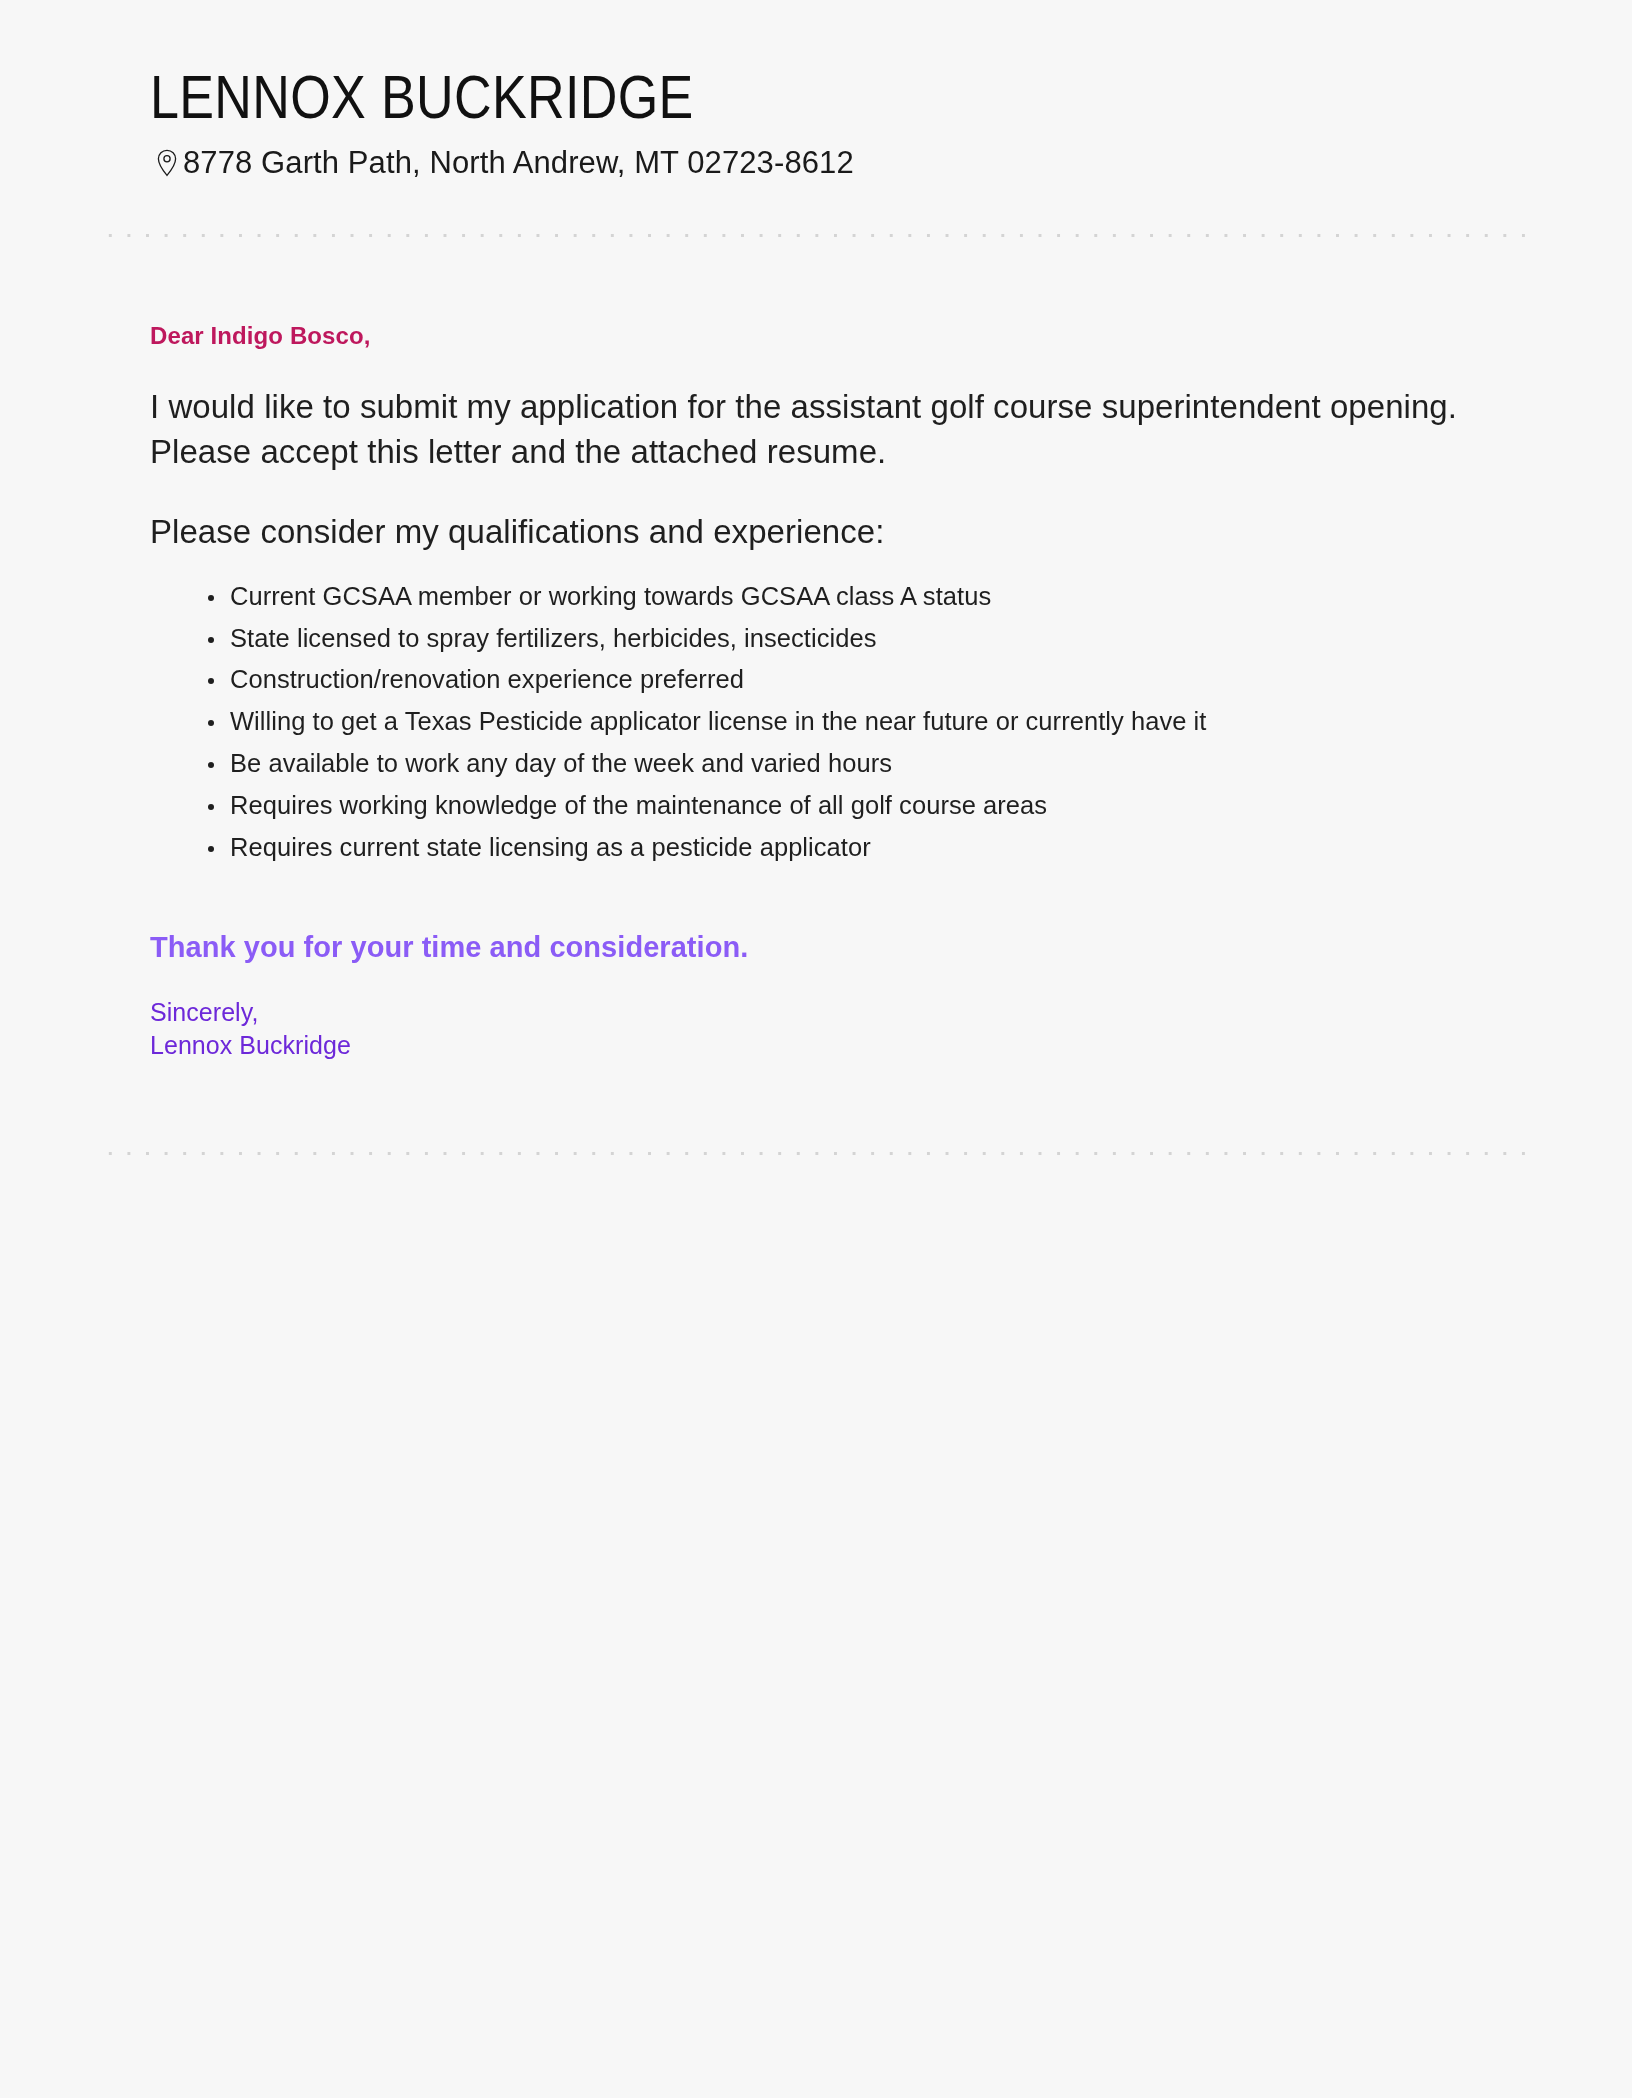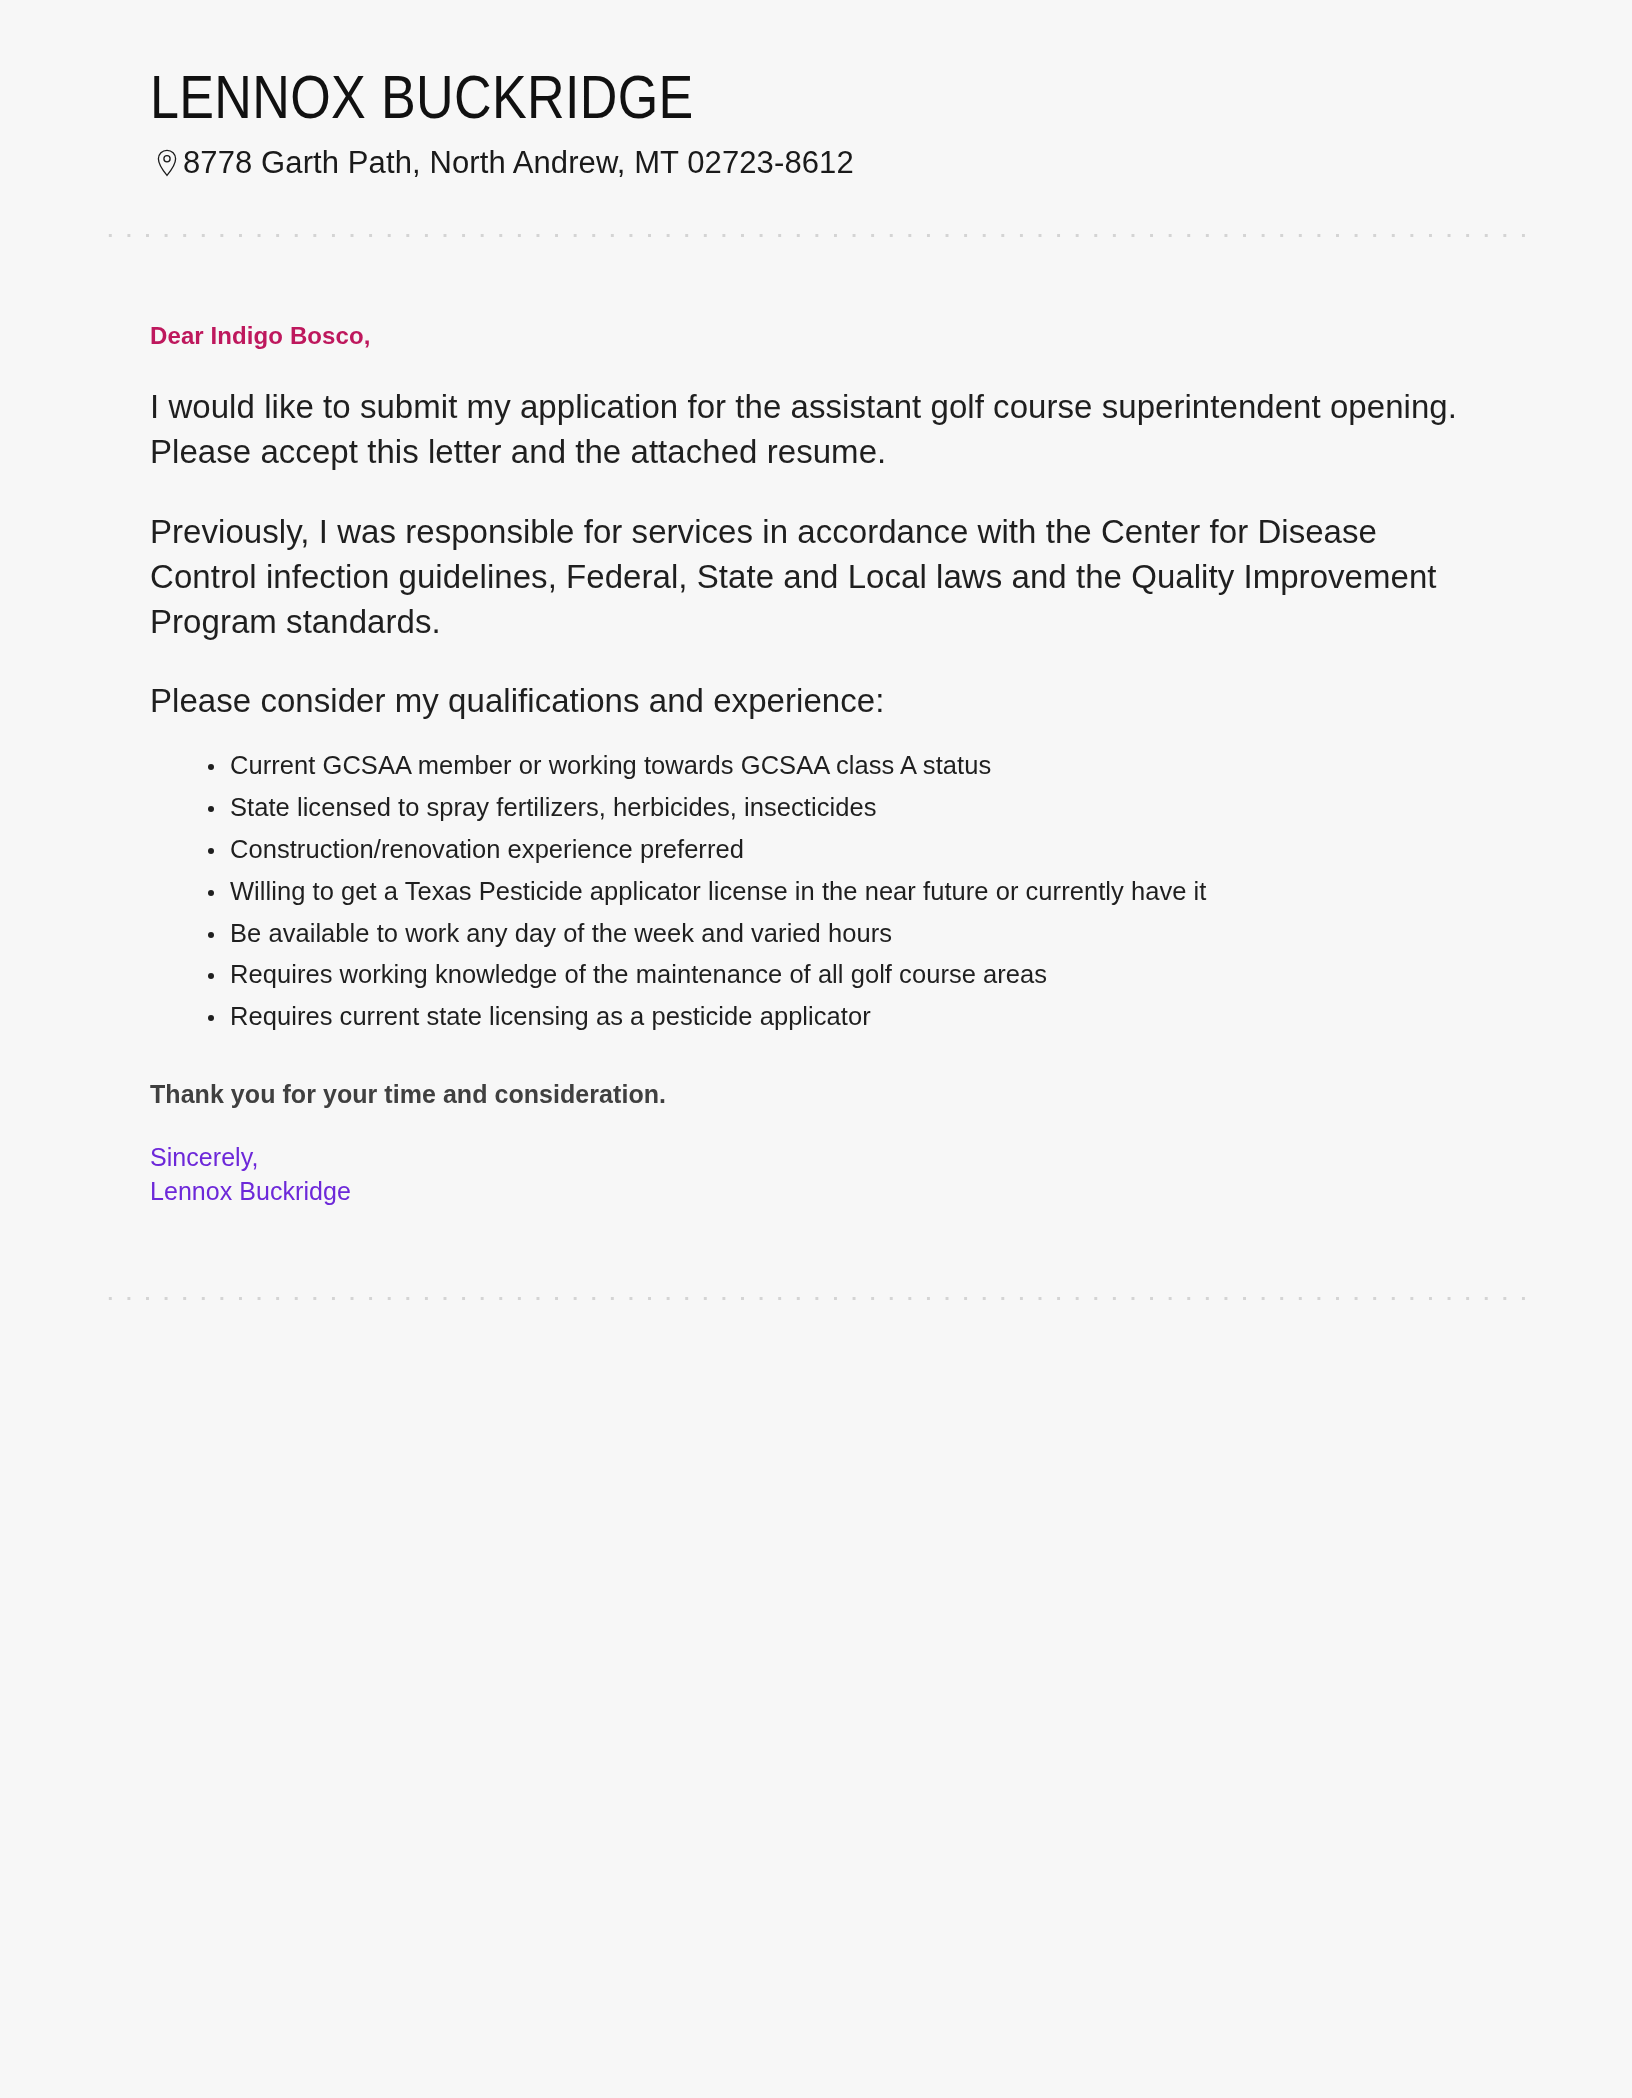--- a/index.html
+++ b/index.html
@@ -121,24 +121,24 @@
     position: absolute;
     left: 0;
     top: 13px;
     width: 6px;
     height: 6px;
     border-radius: 50%;
     background: #1f1f1f;
   }
 
   .thanks {
-    font-size: 25px;
+    font-size: 29px;
     font-weight: bold;
-    color: #404040;
-    margin-top: 48px;
+    color: #8b5cf6;
+    margin-top: 68px;
     letter-spacing: 0.05px;
   }
 
   .signoff {
     font-size: 25px;
     line-height: 1.34;
     color: #6d28d9;
     margin-top: 32px;
     letter-spacing: 0.05px;
   }
@@ -166,21 +166,20 @@
   </header>
 
   <div class="divider divider-top"></div>
 
   <main class="body-wrap">
 
     <div class="salutation">Dear Indigo Bosco,</div>
 
     <p class="para">I would like to submit my application for the assistant golf course superintendent opening. Please accept this letter and the attached resume.</p>
 
-    <p class="para">Previously, I was responsible for services in accordance with the Center for Disease Control infection guidelines, Federal, State and Local laws and the Quality Improvement Program standards.</p>
 
     <p class="para">Please consider my qualifications and experience:</p>
 
     <ul class="quals">
       <li>Current GCSAA member or working towards GCSAA class A status</li>
       <li>State licensed to spray fertilizers, herbicides, insecticides</li>
       <li>Construction/renovation experience preferred</li>
       <li>Willing to get a Texas Pesticide applicator license in the near future or currently have it</li>
       <li>Be available to work any day of the week and varied hours</li>
       <li>Requires working knowledge of the maintenance of all golf course areas</li>

